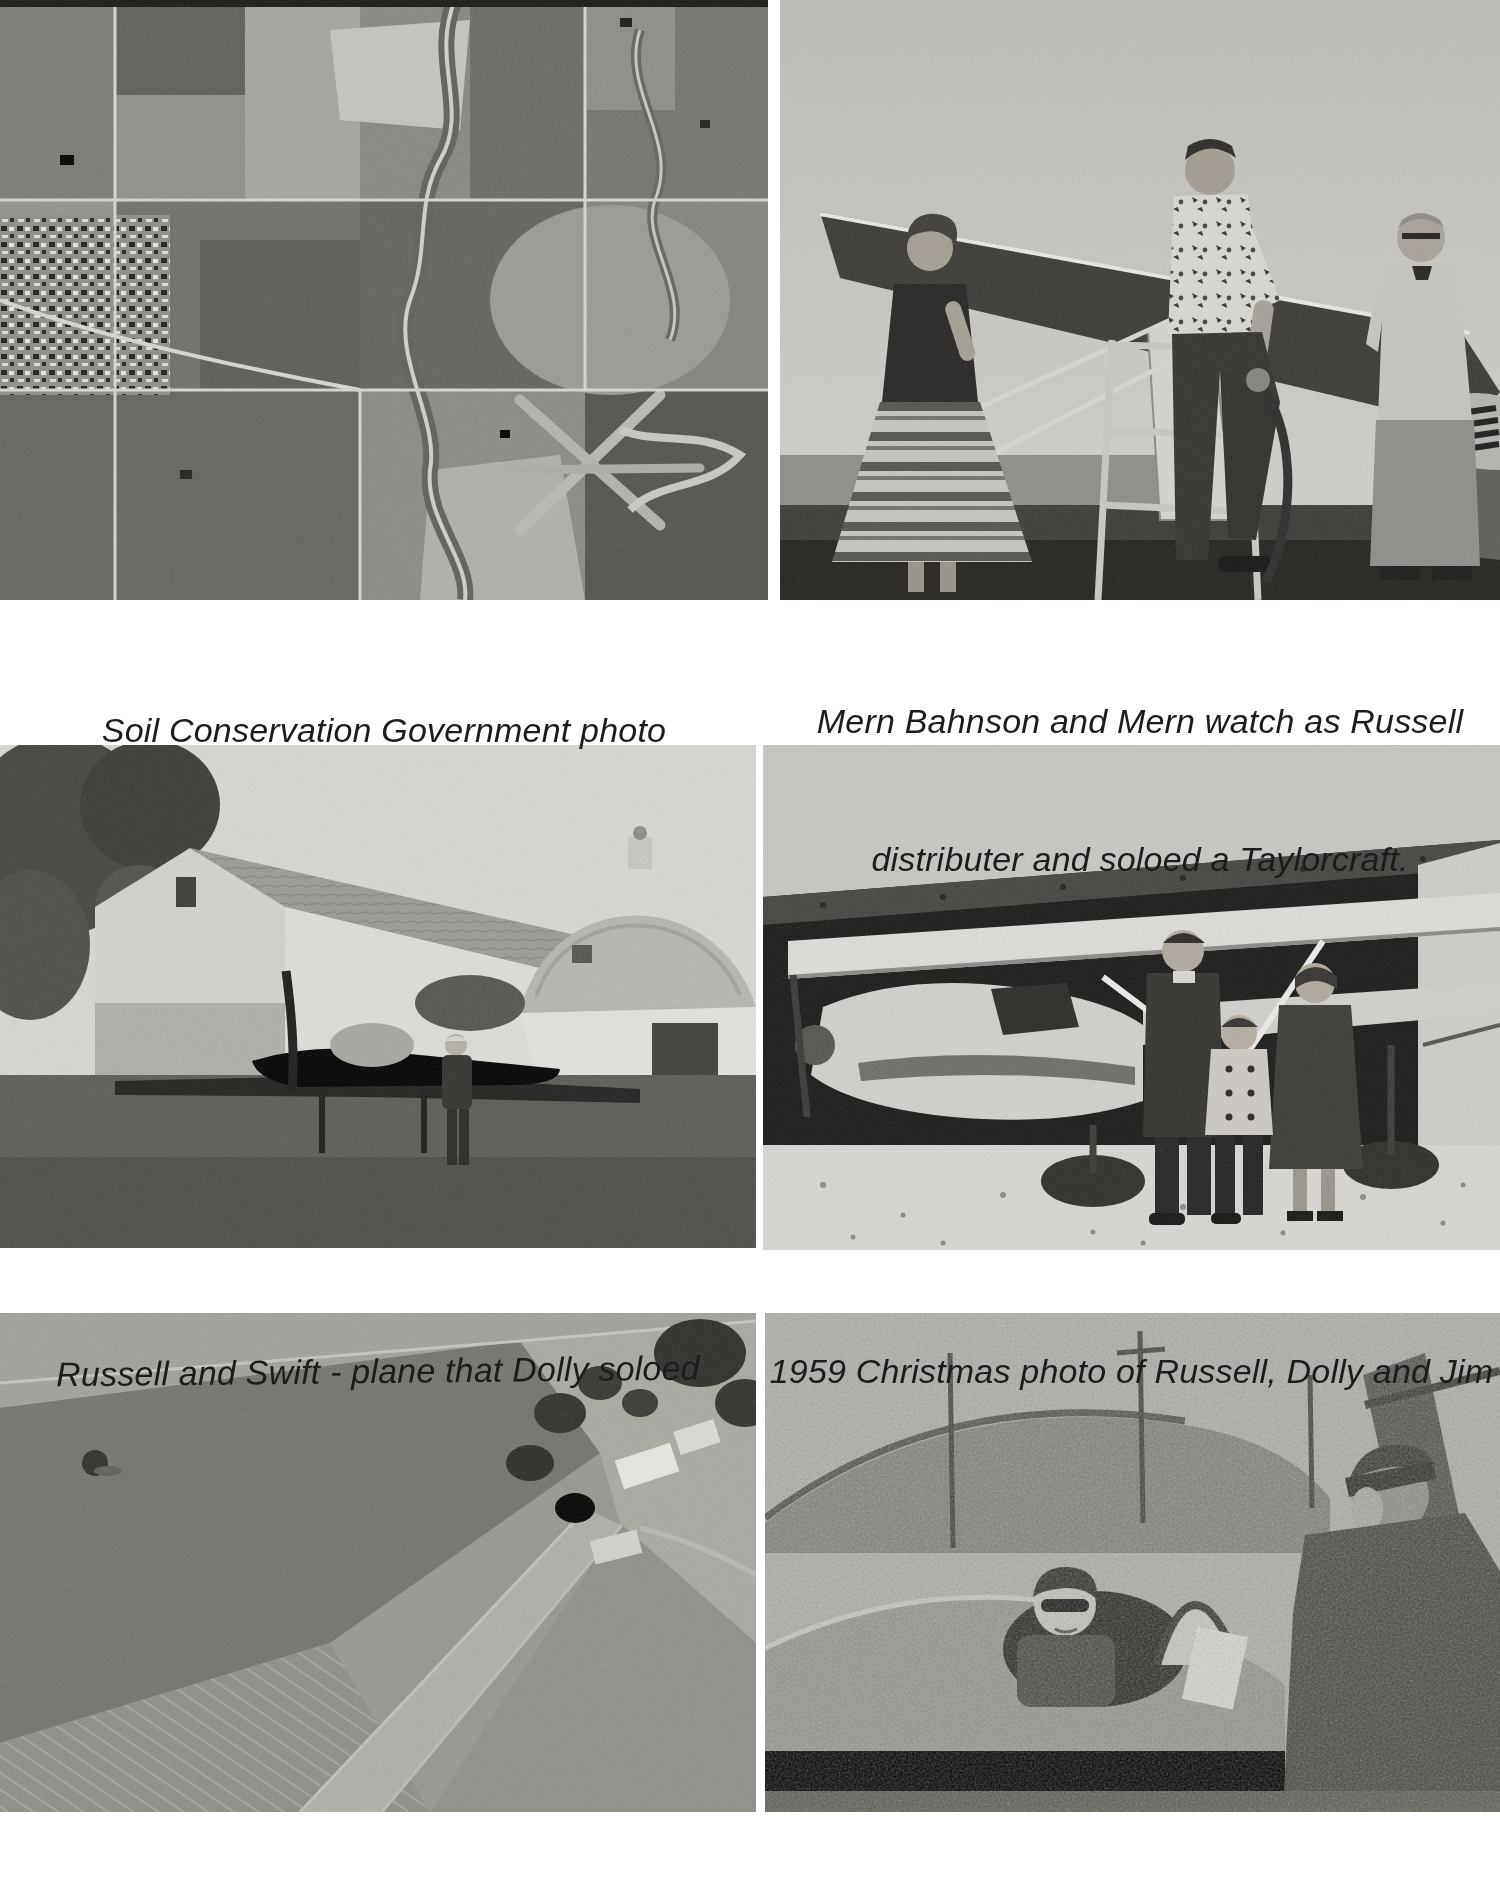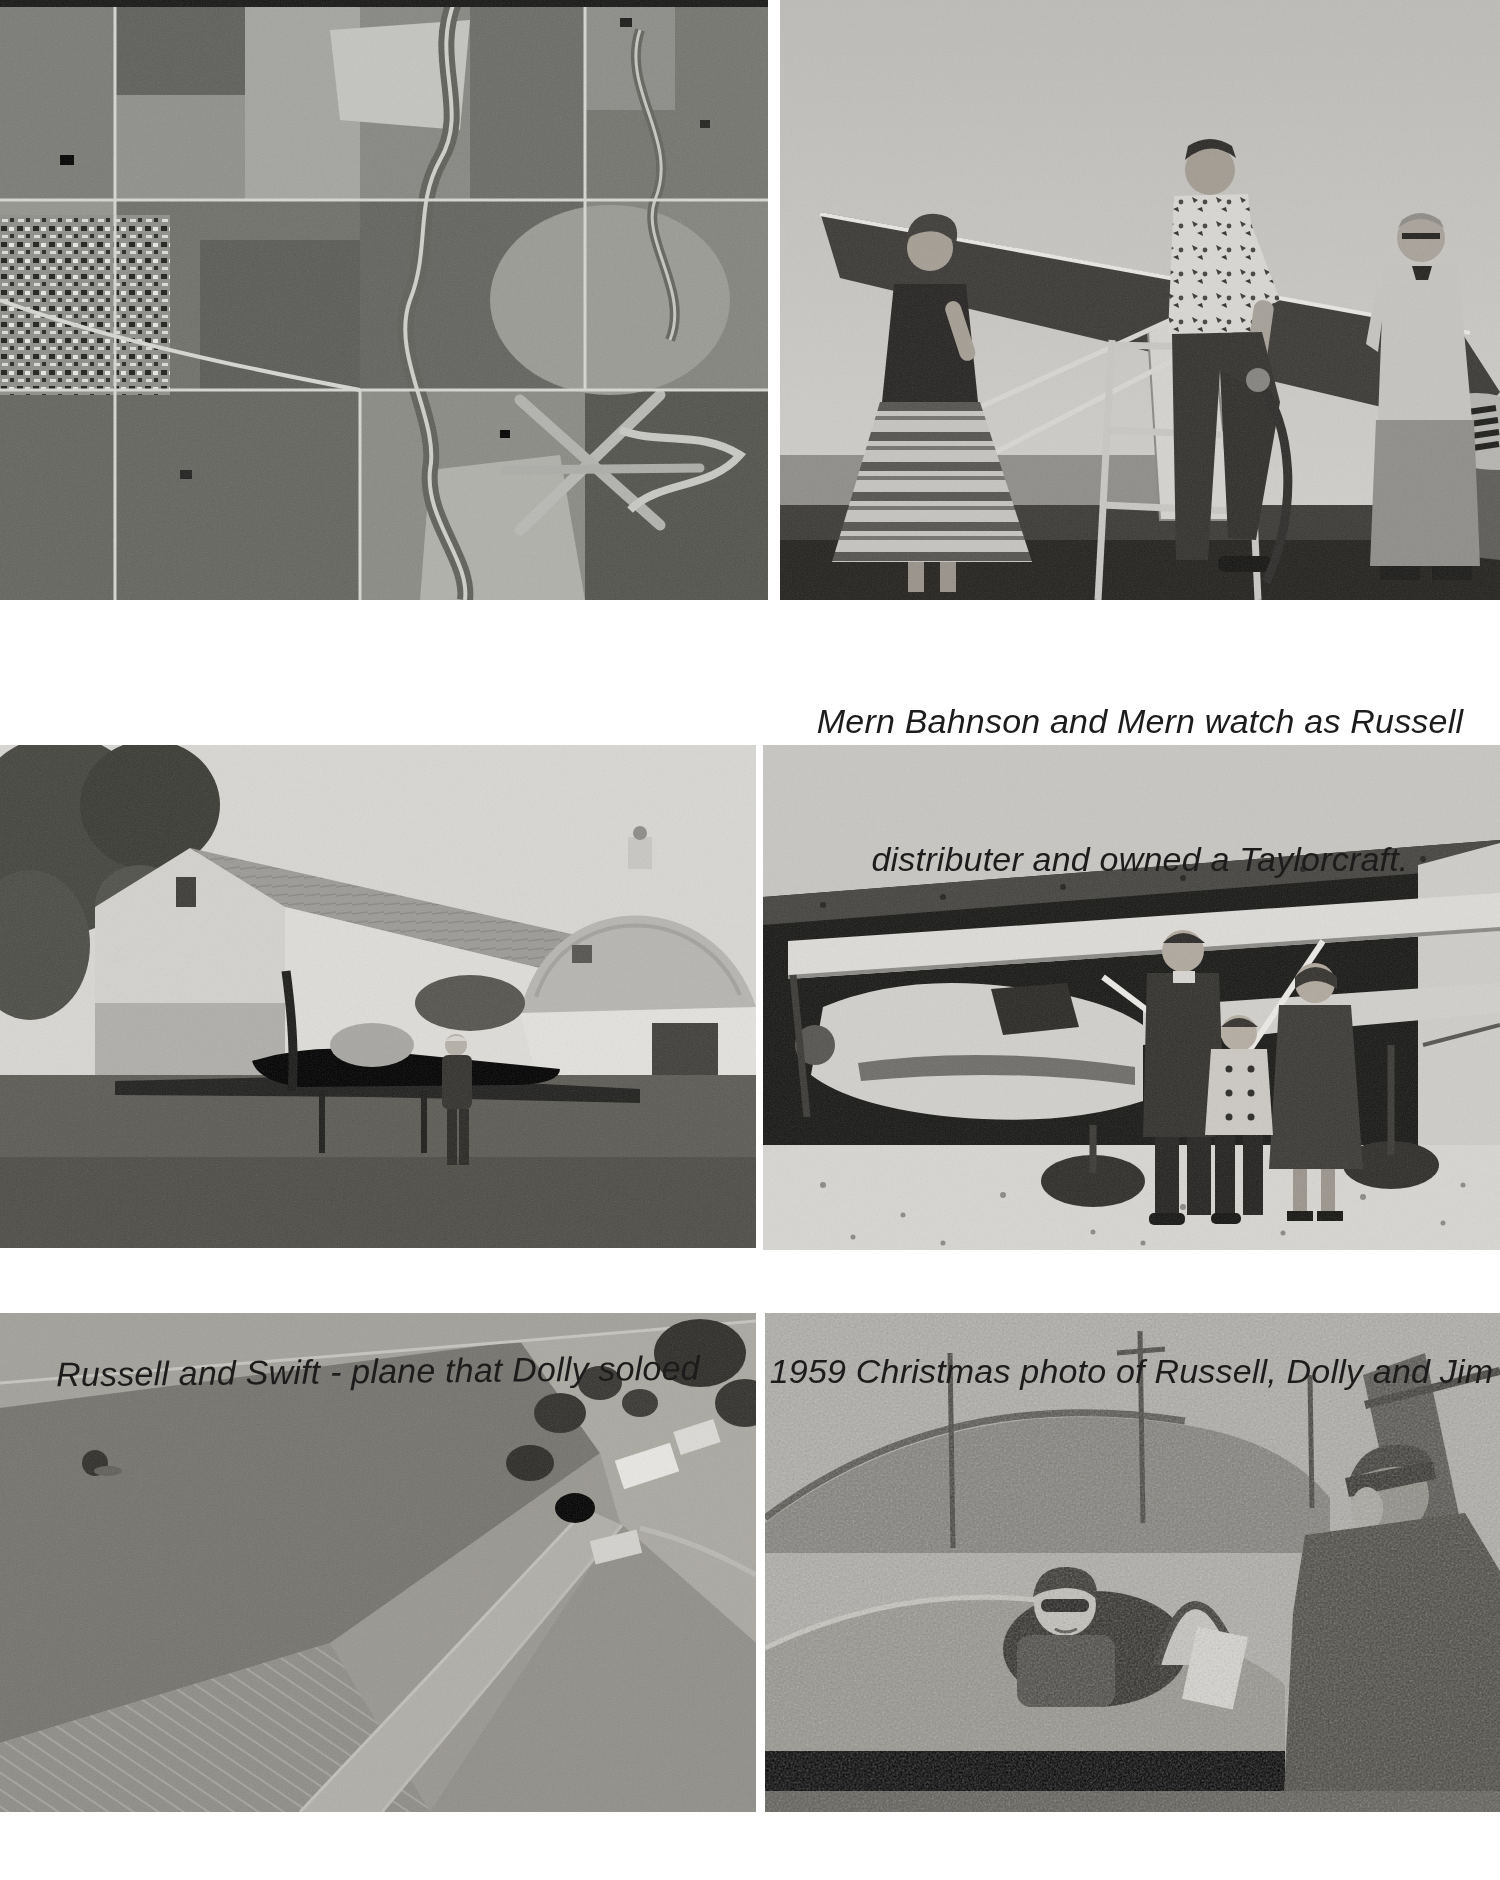--- a/index.html
+++ b/index.html
@@ -444,24 +444,27 @@
         <path d="M584,168 Q596,128 640,132 Q672,136 668,162 Q640,148 608,158 Q592,162 584,168 Z" fill="#3c3a36"></path>
         <polygon points="580,165 668,148 671,166 584,184" fill="#33312d"></polygon>
         <ellipse cx="602" cy="196" rx="16" ry="22" fill="#a8a6a0"></ellipse>
         <path d="M540,222 L700,200 L735,258 L735,499 L518,499 L528,300 Z" fill="#4a4842"></path>
       </g>
       <rect x="0" y="478" width="735" height="21" fill="#5e5c56"></rect>
       <rect width="735" height="499" filter="url(#g6)" opacity="0.42"></rect>
     </svg>
   </div>
 
+  <div class="caption" id="cap1">
+    <span class="cap-line">Soil Conservation Government photo</span>
+  </div>
 
   <div class="caption" id="cap2">
     <span class="cap-line">Mern Bahnson and Mern watch as Russell</span>
-    <span class="cap-line">distributer and owned a Taylorcraft.</span>
+    <span class="cap-line">distributer and soloed a Taylorcraft.</span>
   </div>
 
   <div class="caption" id="cap3">
     <span class="cap-line">Russell and Swift - plane that Dolly soloed</span>
   </div>
 
   <div class="caption" id="cap4">
     <span class="cap-line">1959 Christmas photo of Russell, Dolly and Jim</span>
   </div>
 

